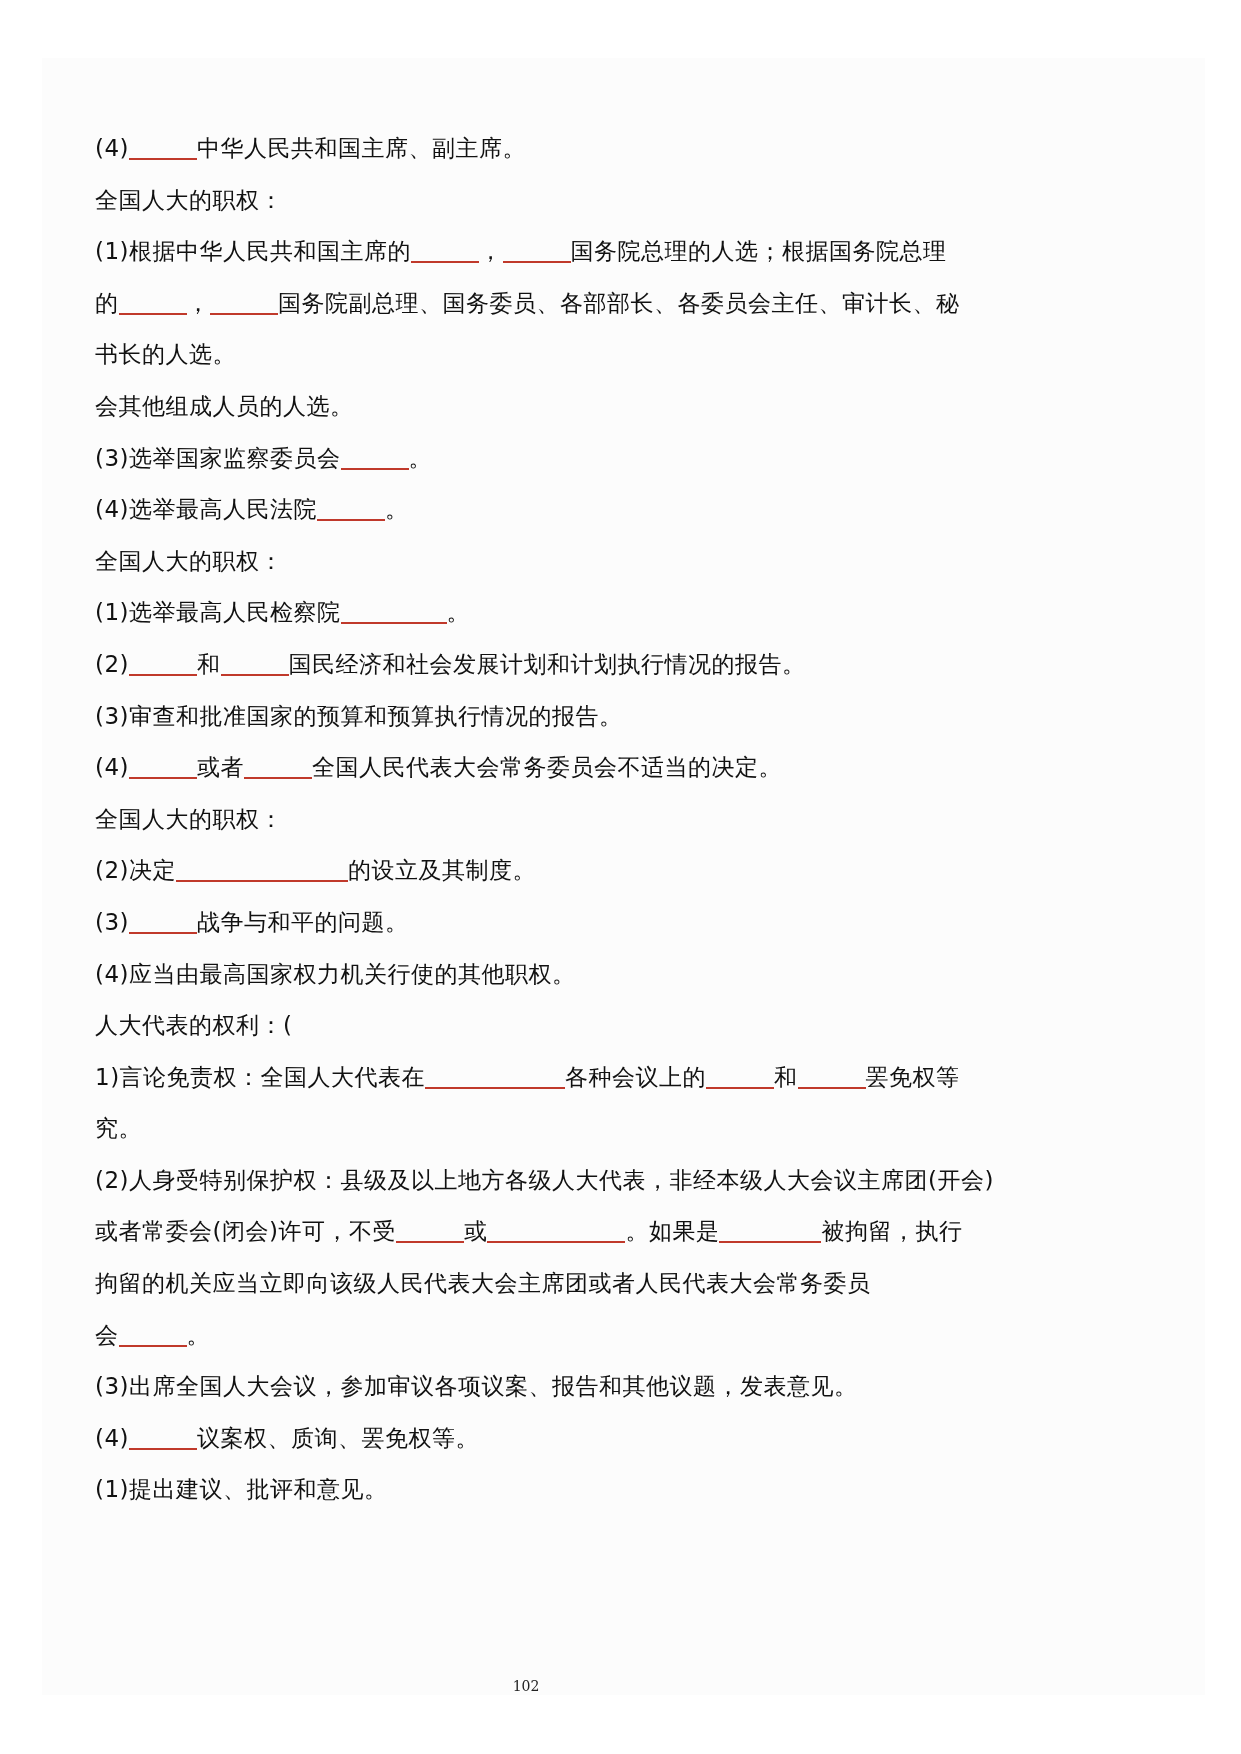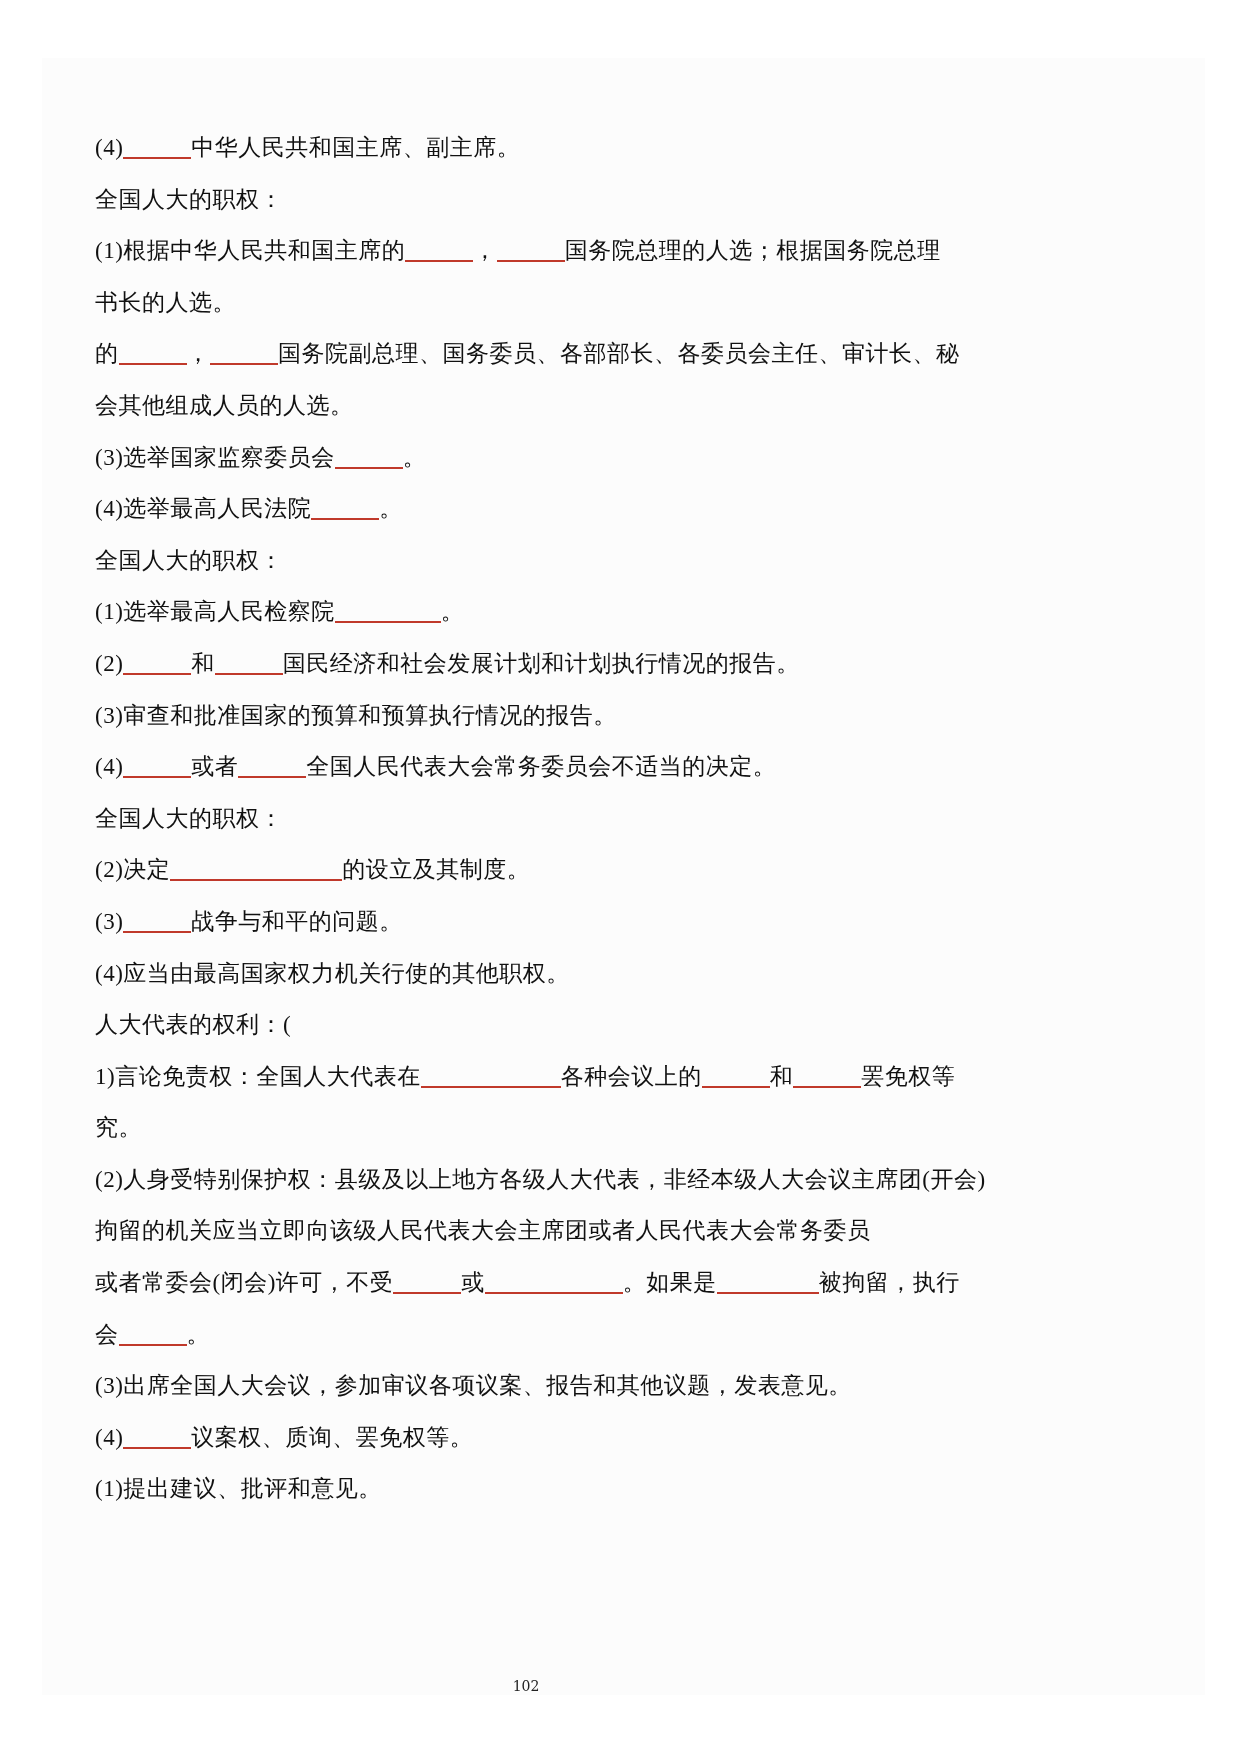--- a/index.html
+++ b/index.html
@@ -1,50 +1,50 @@
 <!DOCTYPE html>
 <html><head>
 <meta charset="utf-8">
 <style>
   html, body { margin:0; padding:0; background:#ffffff; }
   body { width:1241px; height:1754px; position:relative; overflow:hidden;
          font-family:"DejaVu Sans","Liberation Sans",sans-serif; color:#111; }
   .page { position:absolute; left:42px; top:58px; width:1163px; height:1637px; background:#fcfcfc; }
   .lines { position:absolute; left:95px; top:128px; width:1040px; }
-  .line { height:51.6px; line-height:40px; font-size:23px; white-space:nowrap; letter-spacing:0.5px;font-family:Liberation Serif, serif; }
+  .line { height:51.6px; line-height:40px; font-size:23px; white-space:nowrap; letter-spacing:0.5px; }
   .blank { display:inline-block; border-bottom:2px solid #c0392b; height:26px; vertical-align:-4px; }
   .page-num { position:absolute; left:0; width:1052px; top:1678px; text-align:center;
               font-family:"DejaVu Serif","Liberation Serif",serif; font-size:14px; color:#222; }
 </style>
 </head>
 <body>
 
 <div class="page"></div>
 <div class="lines" id="lines">
     <div class="line"><span>(4)</span><span class="blank" style="width: 68px; border-bottom-color: rgb(192, 57, 43);"></span><span>中华人民共和国主席、副主席。</span></div>
     <div class="line"><span>全国人大的职权：</span></div>
     <div class="line"><span>(1)根据中华人民共和国主席的</span><span class="blank" style="width: 68px; border-bottom-color: rgb(192, 57, 43);"></span><span>，</span><span class="blank" style="width: 68px; border-bottom-color: rgb(192, 57, 43);"></span><span>国务院总理的人选；根据国务院总理</span></div>
+    <div class="line"><span>的</span><span class="blank" style="width: 68px; border-bottom-color: rgb(192, 57, 43);"></span><span>，</span><span class="blank" style="width: 68px; border-bottom-color: rgb(192, 57, 43);"></span><span>国务院副总理、国务委员、各部部长、各委员会主任、审计长、秘</span></div>
     <div class="line"><span>书长的人选。</span></div>
-    <div class="line"><span>的</span><span class="blank" style="width: 68px; border-bottom-color: rgb(192, 57, 43);"></span><span>，</span><span class="blank" style="width: 68px; border-bottom-color: rgb(192, 57, 43);"></span><span>国务院副总理、国务委员、各部部长、各委员会主任、审计长、秘</span></div>
     <div class="line"><span>会其他组成人员的人选。</span></div>
     <div class="line"><span>(3)选举国家监察委员会</span><span class="blank" style="width: 68px; border-bottom-color: rgb(192, 57, 43);"></span><span>。</span></div>
     <div class="line"><span>(4)选举最高人民法院</span><span class="blank" style="width: 68px; border-bottom-color: rgb(192, 57, 43);"></span><span>。</span></div>
     <div class="line"><span>全国人大的职权：</span></div>
     <div class="line"><span>(1)选举最高人民检察院</span><span class="blank" style="width: 106px; border-bottom-color: rgb(192, 57, 43);"></span><span>。</span></div>
     <div class="line"><span>(2)</span><span class="blank" style="width: 68px; border-bottom-color: rgb(192, 57, 43);"></span><span>和</span><span class="blank" style="width: 68px; border-bottom-color: rgb(192, 57, 43);"></span><span>国民经济和社会发展计划和计划执行情况的报告。</span></div>
     <div class="line"><span>(3)审查和批准国家的预算和预算执行情况的报告。</span></div>
     <div class="line"><span>(4)</span><span class="blank" style="width: 68px; border-bottom-color: rgb(192, 57, 43);"></span><span>或者</span><span class="blank" style="width: 68px; border-bottom-color: rgb(192, 57, 43);"></span><span>全国人民代表大会常务委员会不适当的决定。</span></div>
     <div class="line"><span>全国人大的职权：</span></div>
     <div class="line"><span>(2)决定</span><span class="blank" style="width: 172px; border-bottom-color: rgb(192, 57, 43);"></span><span>的设立及其制度。</span></div>
     <div class="line"><span>(3)</span><span class="blank" style="width: 68px; border-bottom-color: rgb(192, 57, 43);"></span><span>战争与和平的问题。</span></div>
     <div class="line"><span>(4)应当由最高国家权力机关行使的其他职权。</span></div>
     <div class="line"><span>人大代表的权利：(</span></div>
     <div class="line"><span>1)言论免责权：全国人大代表在</span><span class="blank" style="width: 140px; border-bottom-color: rgb(192, 57, 43);"></span><span>各种会议上的</span><span class="blank" style="width: 68px; border-bottom-color: rgb(192, 57, 43);"></span><span>和</span><span class="blank" style="width: 68px; border-bottom-color: rgb(192, 57, 43);"></span><span>罢免权等</span></div>
     <div class="line"><span>究。</span></div>
     <div class="line"><span>(2)人身受特别保护权：县级及以上地方各级人大代表，非经本级人大会议主席团(开会)</span></div>
+    <div class="line"><span>或者常委会(闭会)许可，不受</span><span class="blank" style="width: 68px; border-bottom-color: rgb(192, 57, 43);"></span><span>或</span><span class="blank" style="width: 138px; border-bottom-color: rgb(192, 57, 43);"></span><span>。如果是</span><span class="blank" style="width: 102px; border-bottom-color: rgb(192, 57, 43);"></span><span>被拘留，执行</span></div>
     <div class="line"><span>拘留的机关应当立即向该级人民代表大会主席团或者人民代表大会常务委员</span></div>
-    <div class="line"><span>或者常委会(闭会)许可，不受</span><span class="blank" style="width: 68px; border-bottom-color: rgb(192, 57, 43);"></span><span>或</span><span class="blank" style="width: 138px; border-bottom-color: rgb(192, 57, 43);"></span><span>。如果是</span><span class="blank" style="width: 102px; border-bottom-color: rgb(192, 57, 43);"></span><span>被拘留，执行</span></div>
     <div class="line"><span>会</span><span class="blank" style="width: 68px; border-bottom-color: rgb(192, 57, 43);"></span><span>。</span></div>
     <div class="line"><span>(3)出席全国人大会议，参加审议各项议案、报告和其他议题，发表意见。</span></div>
     <div class="line"><span>(4)</span><span class="blank" style="width: 68px; border-bottom-color: rgb(192, 57, 43);"></span><span>议案权、质询、罢免权等。</span></div>
     <div class="line"><span>(1)提出建议、批评和意见。</span></div>
   </div>
 <div class="page-num">102</div>
 
 </body></html>

